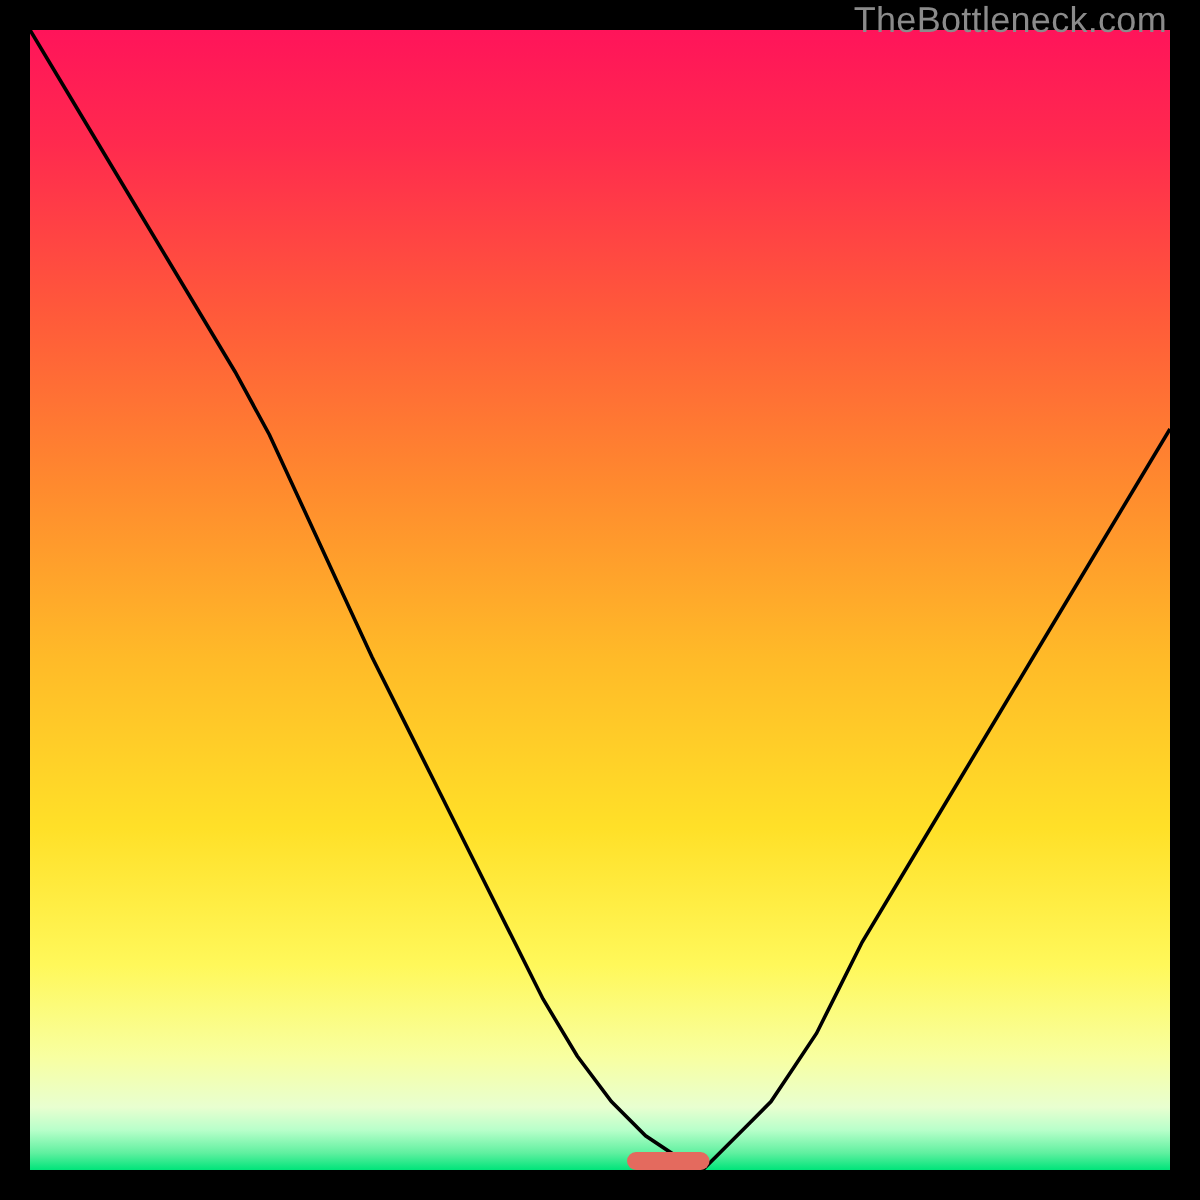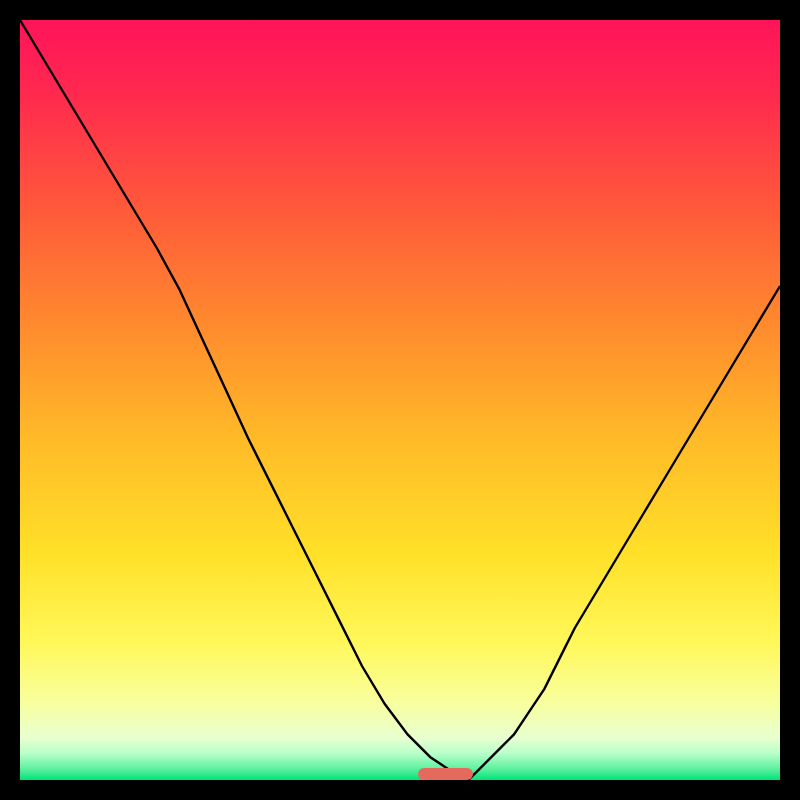--- a/index.html
+++ b/index.html
@@ -84,14 +84,15 @@
 
     <svg class="curve-svg" viewBox="0 0 760 760" preserveAspectRatio="none">
       <path id="left-curve" d="M0.00 0.00 L22.80 38.00 L45.60 76.00 L68.40 114.00 L91.20 152.00 L114.00 190.00 L136.80 228.00 L159.60 269.80 L182.40 319.20 L205.20 368.60 L228.00 418.00 L250.80 463.60 L273.60 509.20 L296.40 554.80 L319.20 600.40 L342.00 646.00 L364.80 684.00 L387.60 714.40 L410.40 737.20 L433.20 752.40 L447.64 760.00" fill="none" stroke="#000" stroke-width="2.4"></path>
       <path id="right-curve" d="M448.40 760.00 L463.60 744.80 L478.80 729.60 L494.00 714.40 L509.20 691.60 L524.40 668.80 L539.60 638.40 L554.80 608.00 L577.60 570.00 L600.40 532.00 L623.20 494.00 L646.00 456.00 L668.80 418.00 L691.60 380.00 L714.40 342.00 L737.20 304.00 L760.00 266.00" fill="none" stroke="#000" stroke-width="2.4"></path>
     </svg>
 
     <div class="marker" id="marker" style="left: 398px; width: 55px; bottom: 0px;"></div>
 
   </div>
 
+  <div class="watermark">TheBottleneck.com</div>
 
 </div>
 
 </body></html>

